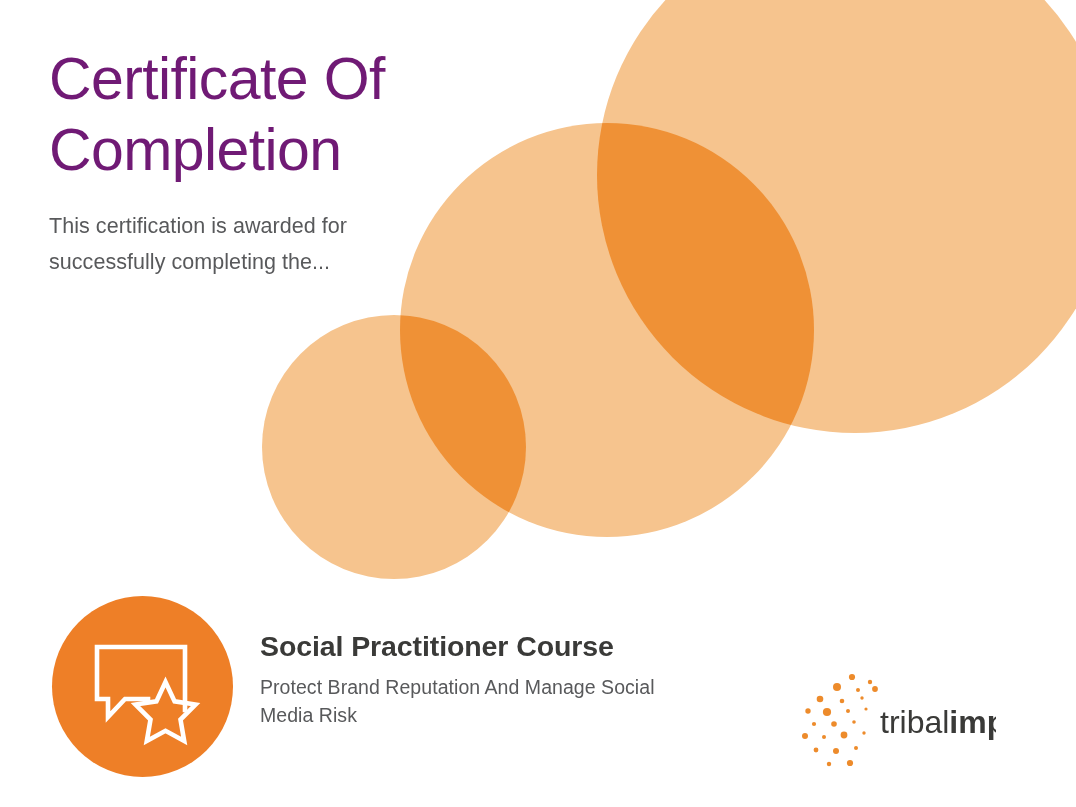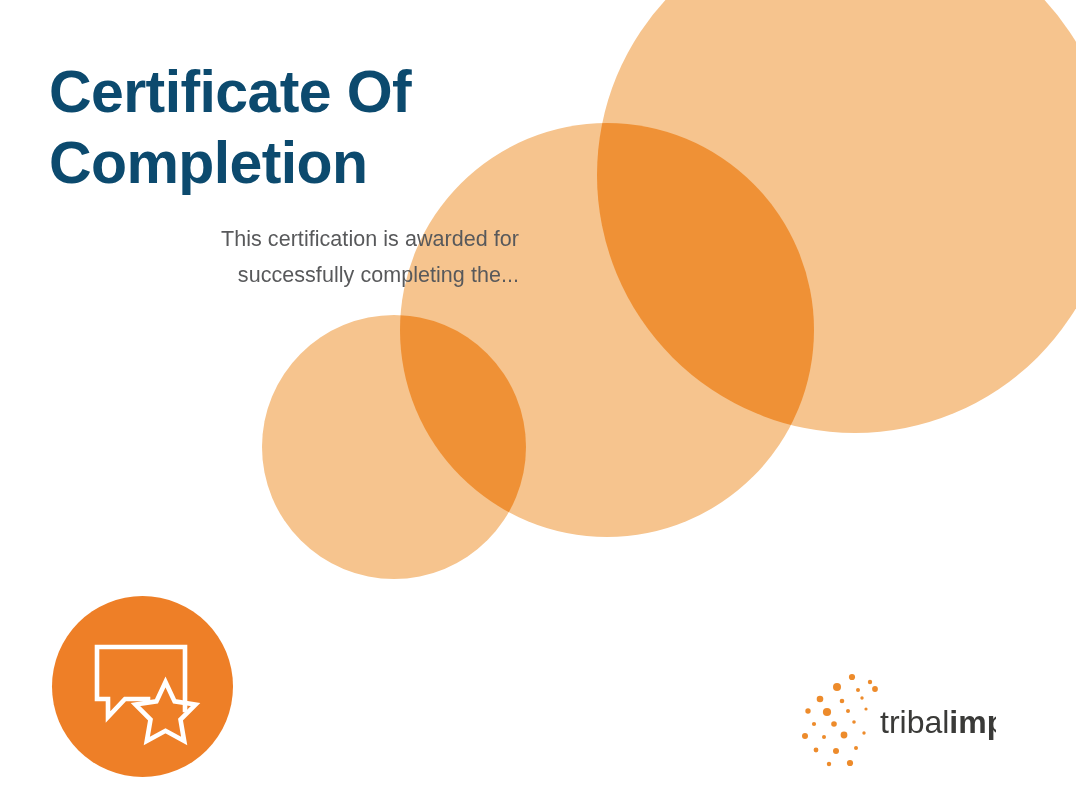--- a/index.html
+++ b/index.html
@@ -38,36 +38,34 @@
     position: absolute;
     left: 49px;
     top: 44px;
     width: 470px;
     z-index: 5;
   }
 
   .cert-title {
     font-size: 59px;
     line-height: 1.21;
-    font-weight: bold;
+    font-weight: normal;
     letter-spacing: -0.6px;
-    color: #0c4a6e;
+    color: #701a75;
     white-space: pre-line;
-    margin-top: 13px;
   }
 
   .cert-subtitle {
     margin-top: 21px;
     font-size: 21.5px;
     line-height: 1.68;
     font-weight: normal;
     color: #58595b;
     letter-spacing: 0.05px;
     white-space: pre-line;
-    text-align: right;
   }
 
   
   .course-row {
     position: absolute;
     left: 52px;
     top: 596px;
     width: 980px;
     height: 185px;
     z-index: 5;
@@ -168,20 +166,25 @@
 
     <div class="badge">
       <svg viewBox="0 0 181 181">
 
         <path d="M45 51 L133 51 L133 114 M45 51 L45 103 L56 103 L56 121 L73 103 L96 103" fill="none" stroke="#ffffff" stroke-width="4.6" stroke-linecap="square" stroke-linejoin="miter"></path>
 
         <path d="M113.5 86 L122.6 105.4 L143.5 108.5 L128.5 123.6 L132.2 145 L113.5 134.8 L94.8 145 L98.5 123.6 L83.5 108.5 L104.4 105.4 Z" fill="none" stroke="#ffffff" stroke-width="4.6" stroke-linejoin="miter"></path>
       </svg>
     </div>
 
+    <div class="course-text">
+      <div class="course-name">Social Practitioner Course</div>
+      <div class="course-desc">Protect Brand Reputation And Manage Social
+Media Risk</div>
+    </div>
 
     <div class="logo">
       <svg viewBox="0 0 200 105" width="200" height="105">
         <g fill="#ed8b2b">
           <circle cx="56" cy="6" r="3.1"></circle>
           <circle cx="74" cy="11" r="2.2"></circle>
           <circle cx="41" cy="16" r="4.0"></circle>
           <circle cx="62" cy="19" r="2.0"></circle>
           <circle cx="79" cy="18" r="2.9"></circle>
           <circle cx="24" cy="28" r="3.3"></circle>

